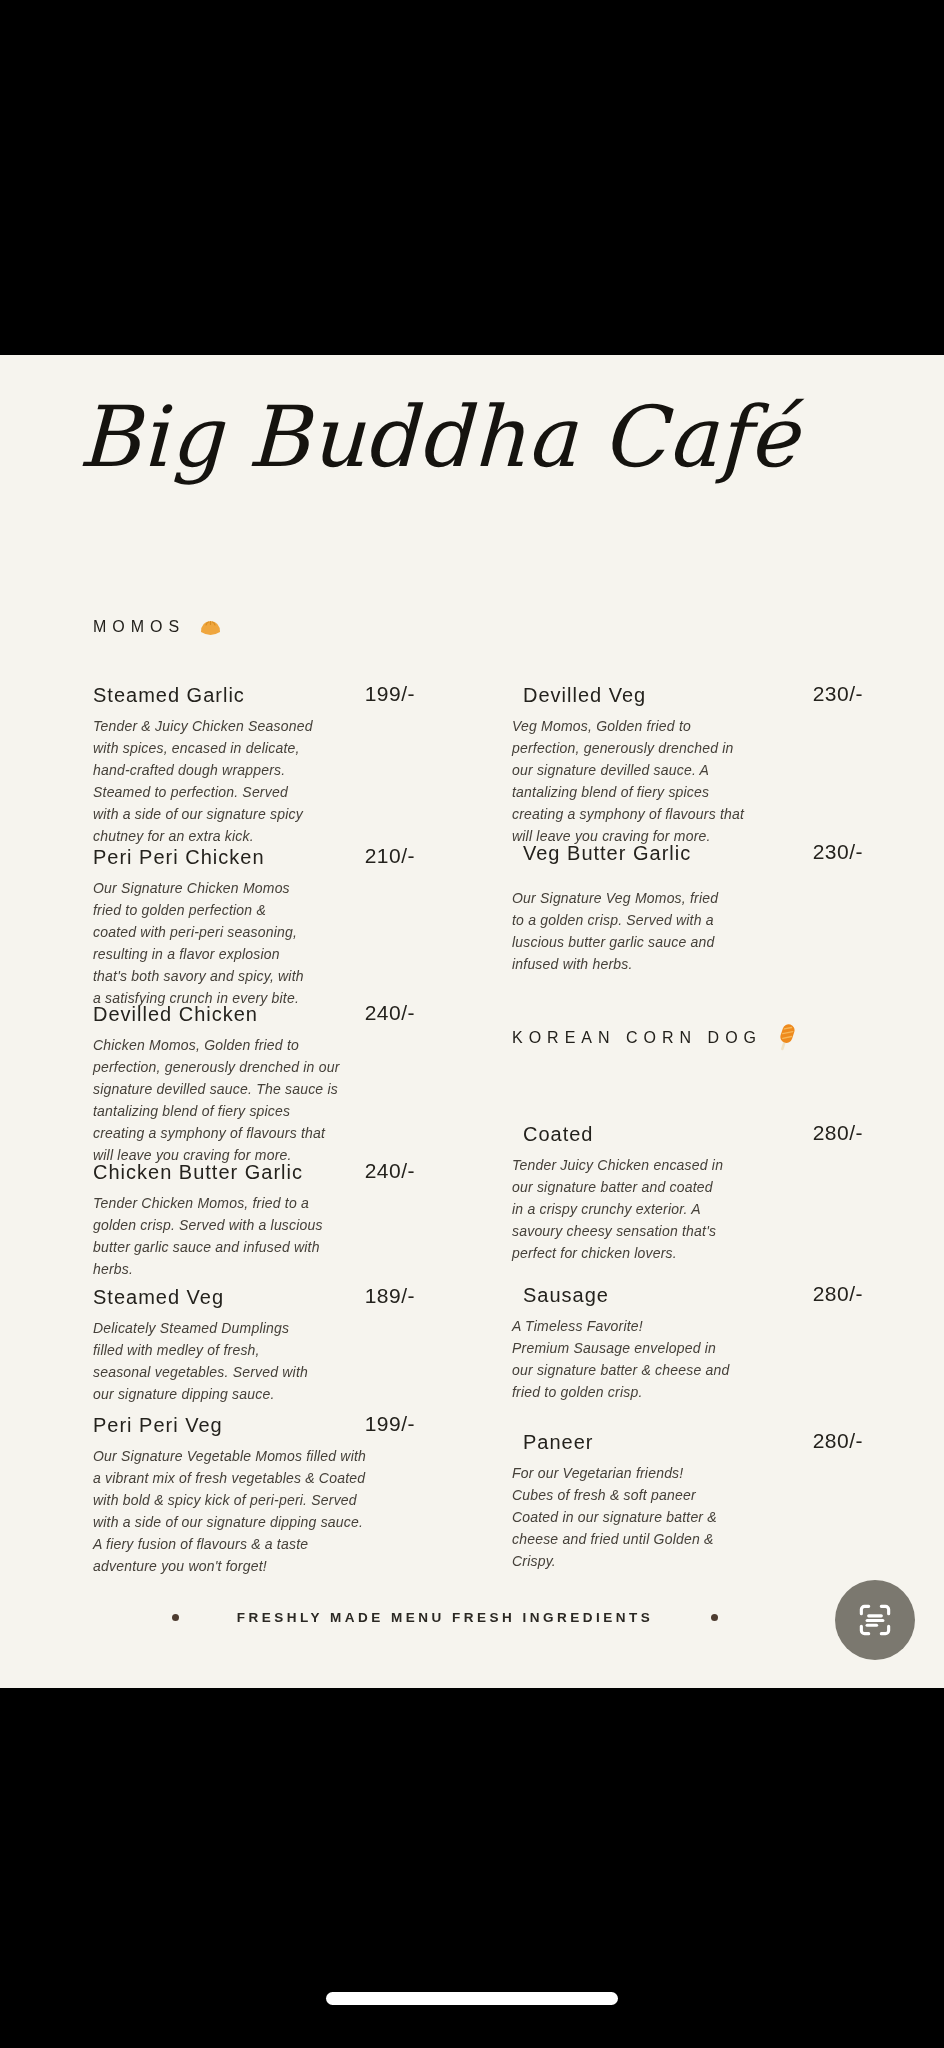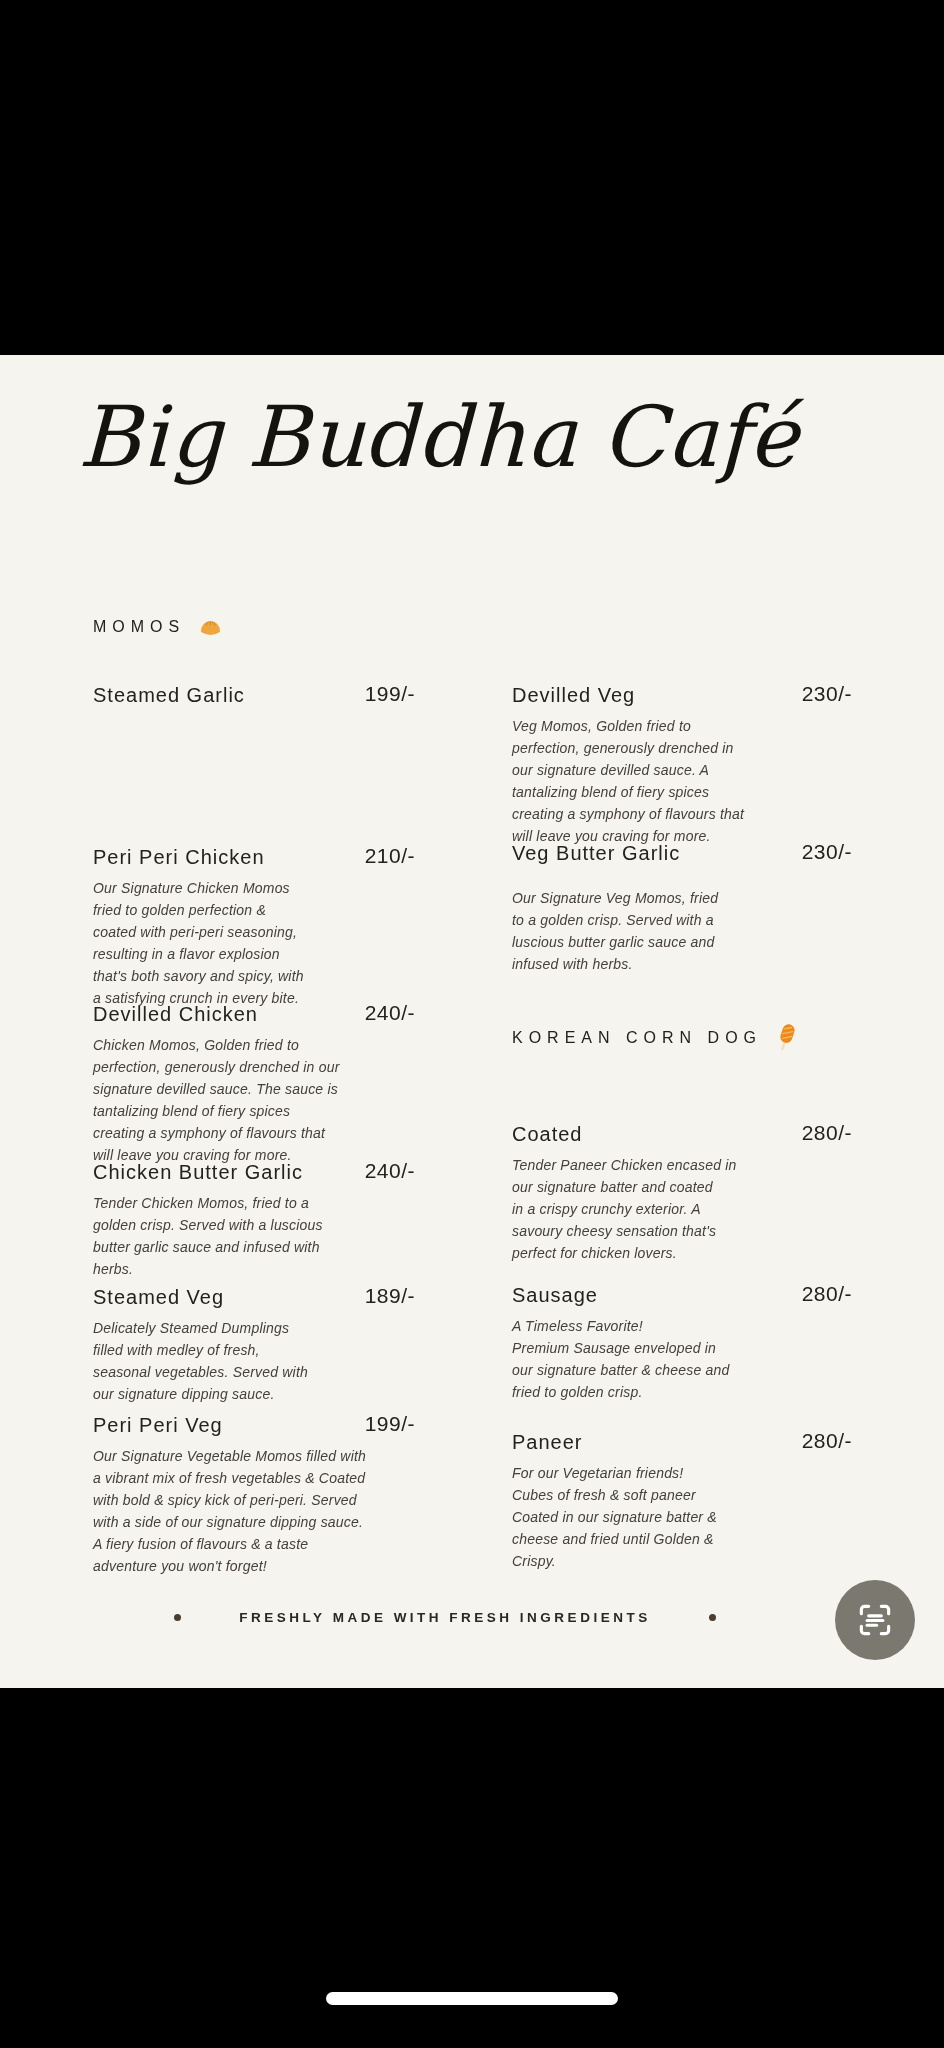--- a/index.html
+++ b/index.html
@@ -30,21 +30,21 @@
   .section-header{
     position:absolute;display:inline-flex;align-items:center;gap:14px;
     font-size:16px;letter-spacing:6px;color:#23211c;
   }
   #momos-header{left:93px;top:262px;}
   #kcd-header{left:512px;top:668px;}
 
   .item{position:absolute;}
   .item-head{display:flex;justify-content:space-between;align-items:flex-start;}
   .item.left .item-head{width:322px;}
-  .item.right .item-head{width:340px;}
+  .item.right .item-head{width:340px;margin-left:11px;}
   .item-name{font-size:20px;letter-spacing:1px;color:#24221d;line-height:24px;}
   .item-price{font-size:21px;letter-spacing:.5px;color:#24221d;line-height:22px;}
   .item-desc{
     margin:8px 0 0;font-style:italic;font-size:14px;line-height:22px;
     letter-spacing:.2px;color:#454039;white-space:pre-line;width:300px;
   }
   .item.gap-lg .item-desc{margin-top:22px;}
 
   
   #li0{left:93px;top:328px;}
@@ -98,20 +98,26 @@
       <path d="M2 15 Q2 5 11.5 4 Q21 5 21 15 Q16 18 11.5 18 Q7 18 2 15 Z" fill="#efa63e"></path>
       <path d="M7 8 Q8 5.5 9.5 5 M11.5 7.5 Q11.5 5 11.5 4.5 M16 8 Q15 5.5 13.5 5" stroke="#d88d22" stroke-width="1.2" fill="none" stroke-linecap="round"></path>
     </svg>
   </div>
 
   <div class="item left" id="li0">
     <div class="item-head">
       <span class="item-name">Steamed Garlic</span>
       <span class="item-price">199/-</span>
     </div>
+    <p class="item-desc">Tender &amp; Juicy Chicken Seasoned
+with spices, encased in delicate,
+hand-crafted dough wrappers.
+Steamed to perfection. Served
+with a side of our signature spicy
+chutney for an extra kick.</p>
   </div>
 
   <div class="item left" id="li1">
     <div class="item-head">
       <span class="item-name">Peri Peri Chicken</span>
       <span class="item-price">210/-</span>
     </div>
     <p class="item-desc">Our Signature Chicken Momos
 fried to golden perfection &amp;
 coated with peri-peri seasoning,
@@ -201,21 +207,21 @@
         <path d="M6.5 7 L13 3.5 M6.5 12 L15.5 7 M8 16.5 L15.8 12" stroke="#f7b759" stroke-width="1.4" fill="none" stroke-linecap="round"></path>
       </g>
     </svg>
   </div>
 
   <div class="item right" id="ci0">
     <div class="item-head">
       <span class="item-name">Coated</span>
       <span class="item-price">280/-</span>
     </div>
-    <p class="item-desc">Tender Paneer Chicken encased in
+    <p class="item-desc">Tender Juicy Chicken encased in
 our signature batter and coated
 in a crispy crunchy exterior. A
 savoury cheesy sensation that's
 perfect for chicken lovers.</p>
   </div>
 
   <div class="item right" id="ci1">
     <div class="item-head">
       <span class="item-name">Sausage</span>
       <span class="item-price">280/-</span>
@@ -233,21 +239,21 @@
     </div>
     <p class="item-desc">For our Vegetarian friends!
 Cubes of fresh &amp; soft paneer
 Coated in our signature batter &amp;
 cheese and fried until Golden &amp;
 Crispy.</p>
   </div>
 
   <div class="footer">
     <span class="dot"></span>
-    <span class="footer-text">FRESHLY MADE WITH FRESH INGREDIENTS</span>
+    <span class="footer-text">FRESHLY MADE MENU FRESH INGREDIENTS</span>
     <span class="dot"></span>
   </div>
 
   <button class="fab">
     <svg width="42" height="42" viewBox="0 0 40 40">
       <g stroke="#ffffff" stroke-width="3" fill="none" stroke-linecap="round" stroke-linejoin="round">
         <path d="M14 7 h-4 a3 3 0 0 0 -3 3 v4"></path>
         <path d="M26 7 h4 a3 3 0 0 1 3 3 v4"></path>
         <path d="M14 33 h-4 a3 3 0 0 1 -3 -3 v-4"></path>
         <path d="M26 33 h4 a3 3 0 0 0 3 -3 v-4"></path>

